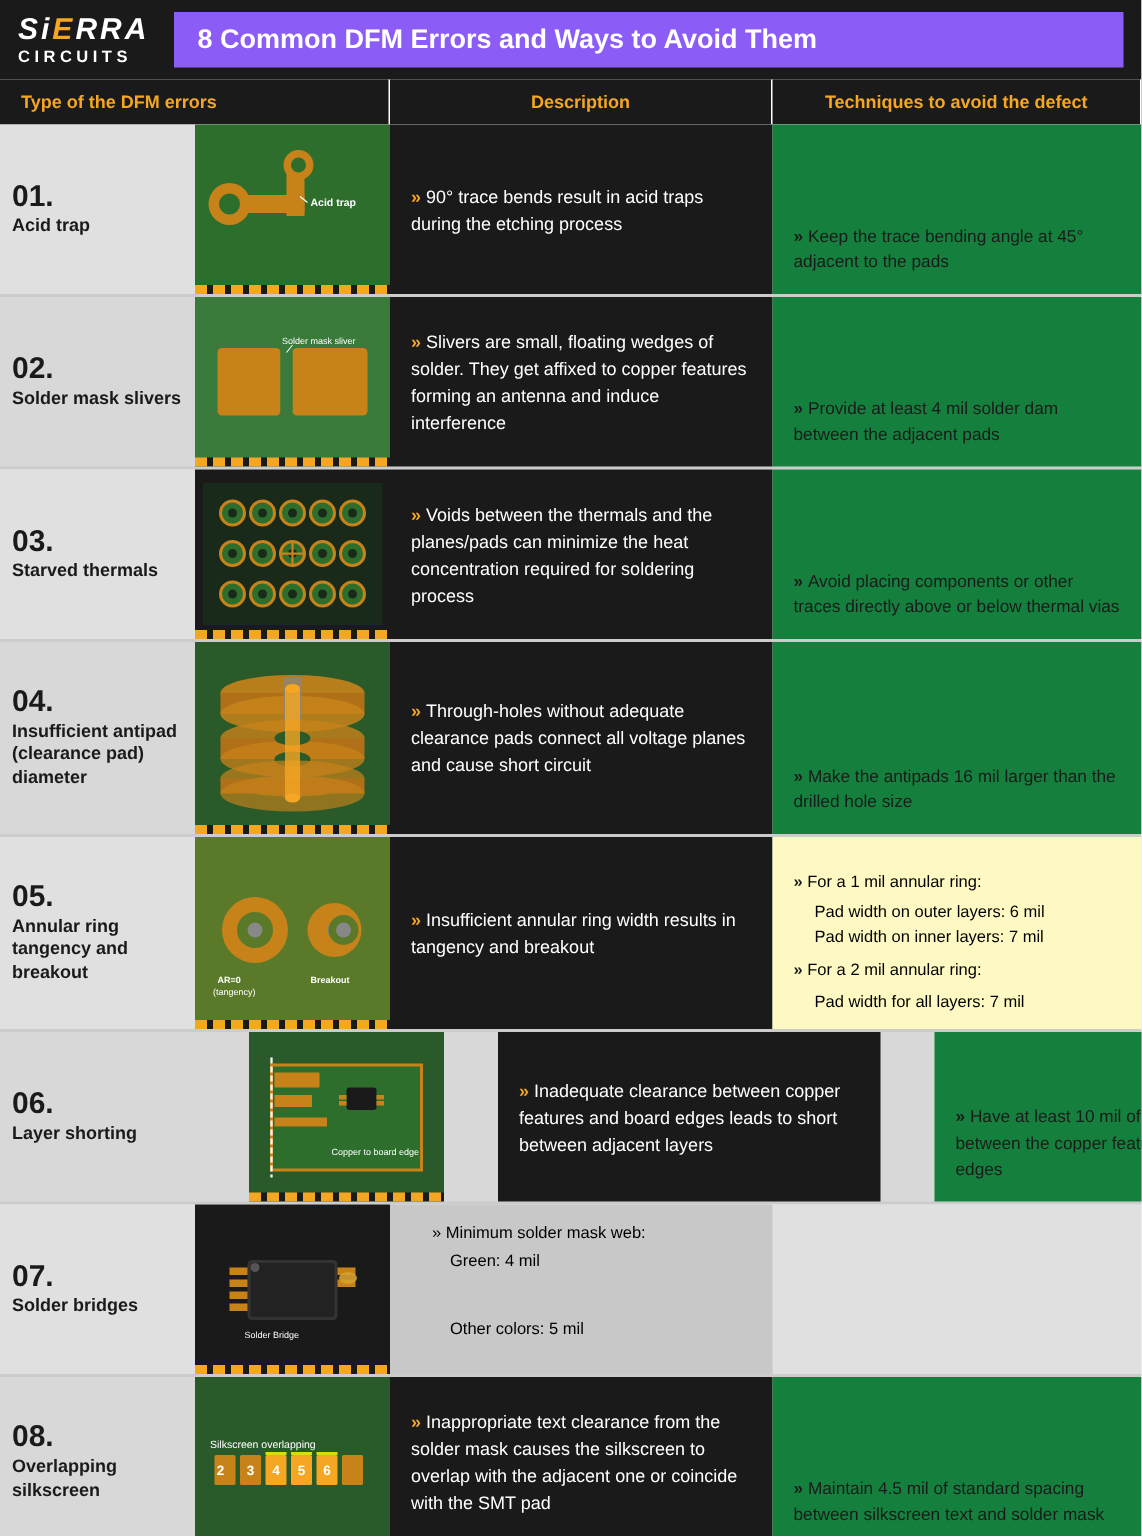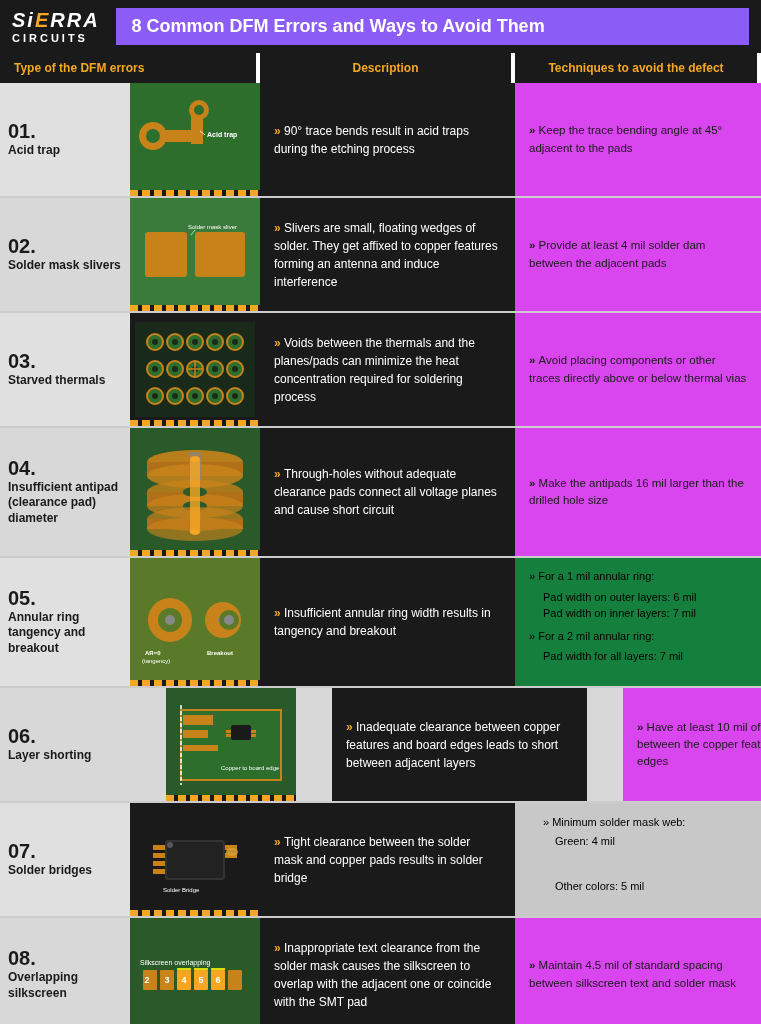--- a/index.html
+++ b/index.html
@@ -52,21 +52,21 @@
     .col-headers {
       display: grid;
       grid-template-columns: 130px 130px 255px 246px;
       background: #1a1a1a;
     }
     .col-header {
       color: #f5a623;
       font-weight: bold;
       font-size: 12px;
       padding: 8px 10px;
-      border-right: 4px solid #ffffff;
+      border-right: 1px solid #ffffff;
       text-align: center;
     }
     .col-header:first-child { grid-column: 1 / 3; }
 
     
     .dfm-row {
       display: grid;
       grid-template-columns: 130px 130px 255px 246px;
       border-bottom: 2px solid #ccc;
       background: #e8e8e8;
@@ -116,24 +116,24 @@
       line-height: 1.5;
       justify-content: flex-end;
     }
     .row-description p::before {
       content: '» ';
       color: #f5a623;
       font-weight: bold;
     }
 
     .row-technique {
-      background: #d946ef;
+      background: #15803d;
       padding: 12px 14px;
       display: flex;
-      align-items: center;
+      align-items: flex-end;
       font-size: 11.5px;
       line-height: 1.5;
     }
     .row-technique .tech-content::before {
       content: '» ';
       color: #1a1a1a;
       font-weight: bold;
     }
     .row-technique .tech-content {
       color: #1a1a1a;
@@ -374,21 +374,21 @@
         <text x="10" y="90" fill="white" font-size="6" font-weight="bold">AR=0</text>
         <text x="7" y="98" fill="white" font-size="6">(tangency)</text>
         <text x="72" y="90" fill="white" font-size="6" font-weight="bold">Breakout</text>
       </svg>
       <div class="yellow-stripe"></div>
     </div>
   </div>
   <div class="row-description">
     <p>Insufficient annular ring width results in tangency and breakout</p>
   </div>
-  <div class="row-technique multi-bullet" style="background:#15803d; padding:10px 14px; font-size:11px; line-height:1.5; align-items:flex-start;">
+  <div class="row-technique multi-bullet" style="background:#fef9c3; padding:10px 14px; font-size:11px; line-height:1.5; align-items:flex-end;">
     <div>
       <p>For a 1 mil annular ring:</p>
       <div class="bullet-indent">Pad width on outer layers: 6 mil<br>Pad width on inner layers: 7 mil</div>
       <p style="margin-top:6px;">For a 2 mil annular ring:</p>
       <div class="bullet-indent">Pad width for all layers: 7 mil</div>
     </div>
   </div>
 </div>
 
 <div class="dfm-row" style="background:#d8d8d8;gap:36px;">
@@ -449,23 +449,20 @@
         <rect x="90" y="35" width="12" height="5" fill="#c8821a"></rect>
         <rect x="90" y="43" width="12" height="5" fill="#c8821a"></rect>
 
         <ellipse cx="97" cy="42" rx="6" ry="4" fill="#d4a030" opacity="0.9"></ellipse>
         <text x="28" y="82" fill="white" font-size="6">Solder Bridge</text>
 
         <circle cx="35" cy="35" r="3" fill="#555"></circle>
       </svg>
       <div class="yellow-stripe"></div>
     </div>
-  </div>
-  <div class="row-description">
-    <p>Tight clearance between the solder mask and copper pads results in solder bridge</p>
   </div>
   <div class="row-technique" style="background:#c8c8c8; padding:10px 28px; font-size:11px; line-height:1.7; align-items:flex-start;">
     <div>
       <span>» Minimum solder mask web:</span><br>
       <span style="padding-left:12px; display:block;">Green: 4 mil</span>
       <span style="padding-left:12px; display:block;margin-top:27px;">Other colors: 5 mil</span>
     </div>
   </div>
 </div>
 

